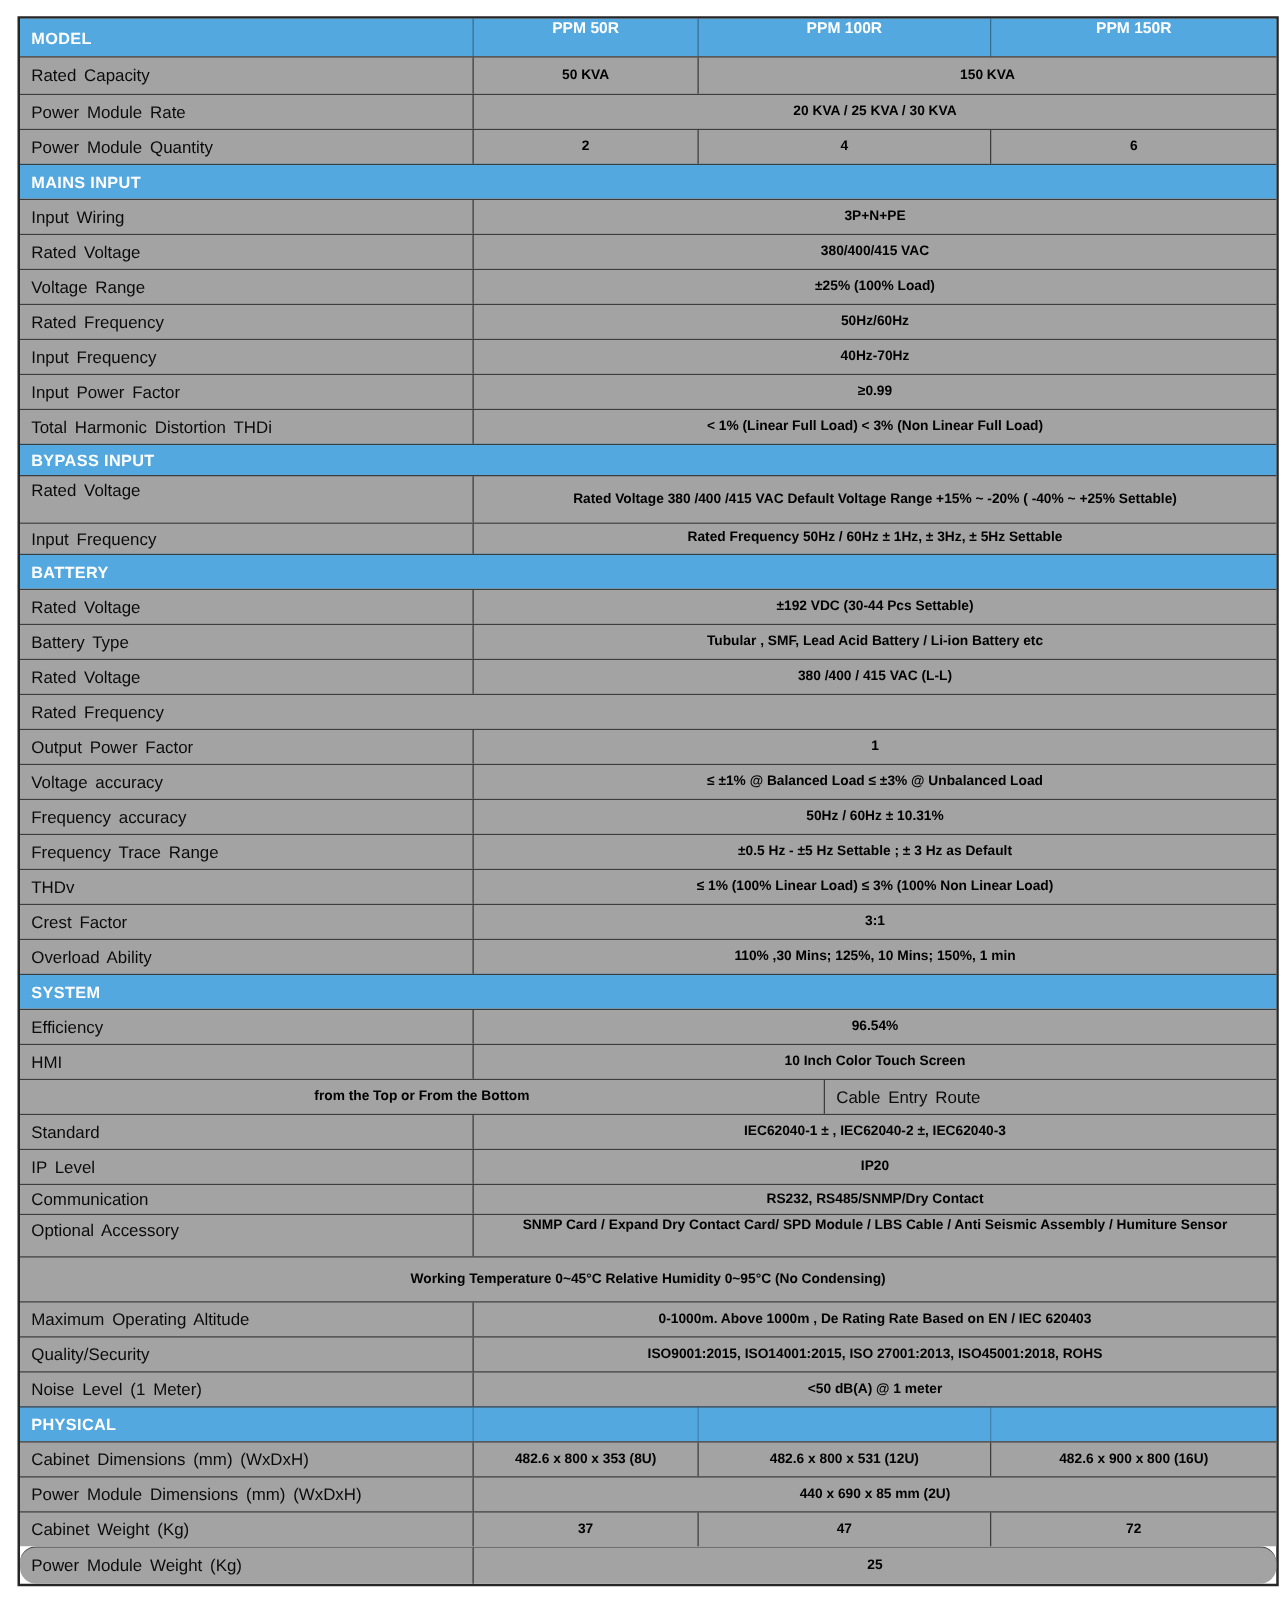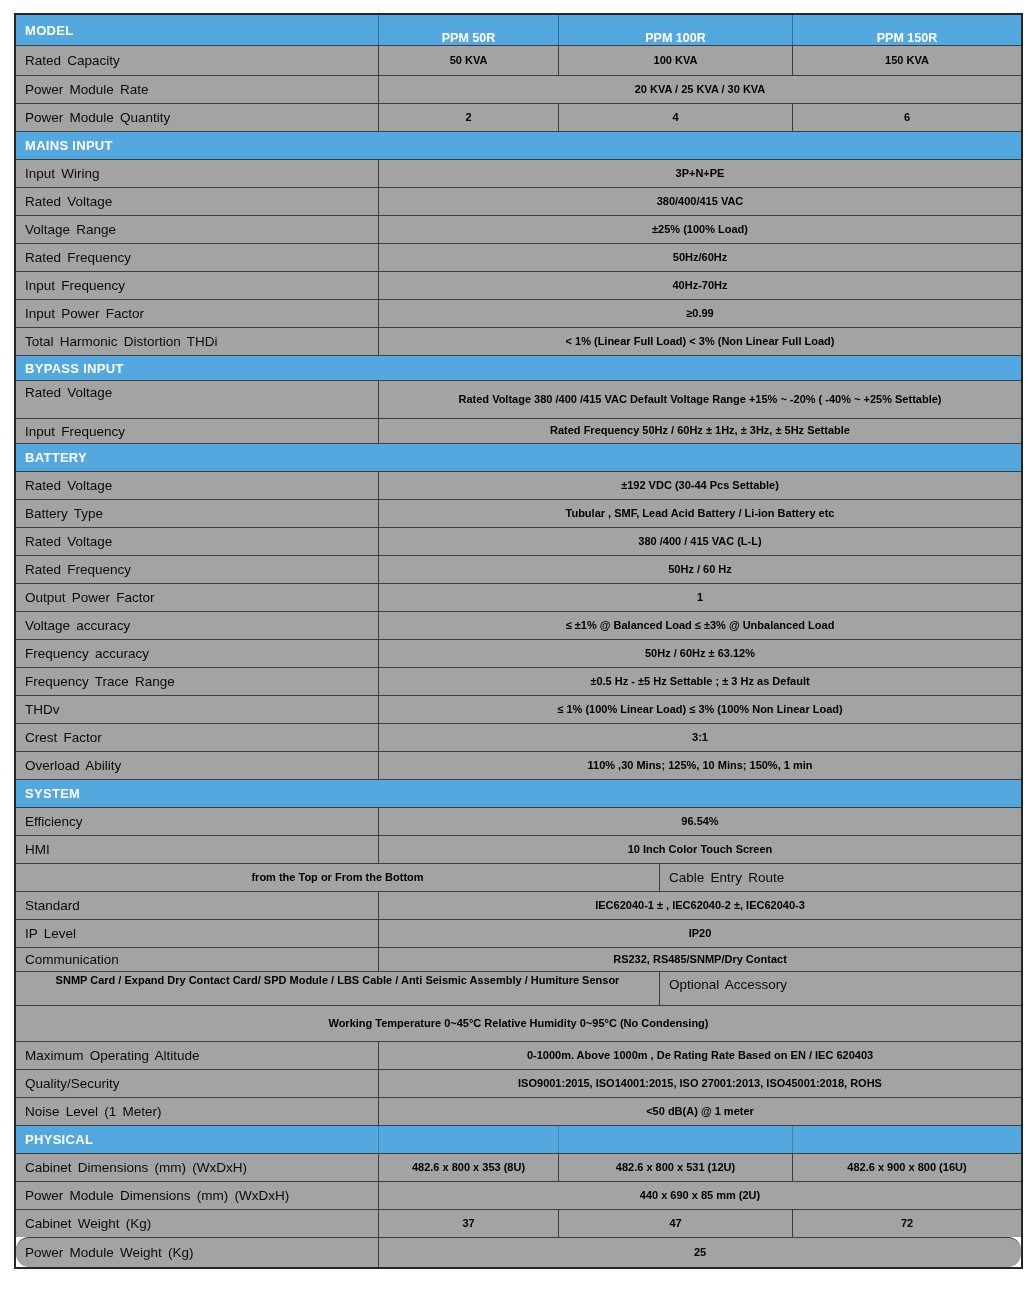--- a/index.html
+++ b/index.html
@@ -17,21 +17,21 @@
   .cell.val { justify-content:center; text-align:center; font-weight:bold; font-size:11px; color:#000; padding:2px 6px; line-height:1.25; }
   .cell.val.span-all { flex:1; }
   .col-1 { width:180px; }
   .col-2 { width:234px; }
   .col-3 { flex:1; }
 
   .sec-row { min-height:28px; background:#54a8e0; }
   .sec-label { display:flex; align-items:center; box-sizing:border-box; width:362px; padding-left:9px;
                color:#ffffff; font-weight:bold; font-size:13px; letter-spacing:0.3px; }
   .sec-label.full { width:100%; }
-  .sec-col { display:flex; align-items:flex-end; justify-content:center; box-sizing:border-box;
+  .sec-col { display:flex; align-items:flex-start; justify-content:center; box-sizing:border-box;
              color:#ffffff; font-weight:bold; font-size:12.5px; border-left:1px solid rgba(0,0,0,0.35); }
   .sec-cell { box-sizing:border-box; border-left:1px solid rgba(0,0,0,0.22); }
 
   
   [data-section-id="model"] { min-height:30px; }
   [data-row-id="rated-capacity"] { min-height:30px; }
   [data-section-id="bypass-input"] { min-height:25px; }
   [data-row-id="bypass-rated-voltage"] { min-height:38px; }
   [data-row-id="bypass-rated-voltage"] .cell.label { align-items:flex-start; padding-top:4px; }
   [data-row-id="bypass-input-frequency"] { min-height:25px; }
@@ -62,23 +62,20 @@
           <span>PPM 150R</span>
         </div>
       </div>
       <div class="row" data-row-id="rated-capacity">
         <div class="cell label">
           <span>Rated Capacity</span>
         </div>
         <div class="cell val col-1">
           <span>50 KVA</span>
         </div>
-        <div class="cell val col-2">
-          <span>100 KVA</span>
-        </div>
         <div class="cell val col-3">
           <span>150 KVA</span>
         </div>
       </div>
       <div class="row" data-row-id="power-module-rate">
         <div class="cell label">
           <span>Power Module Rate</span>
         </div>
         <div class="cell val span-all">
           <span>20 KVA / 25 KVA / 30 KVA</span>
@@ -206,23 +203,20 @@
           <span>Rated Voltage</span>
         </div>
         <div class="cell val span-all">
           <span>380 /400 / 415 VAC (L-L)</span>
         </div>
       </div>
       <div class="row" data-row-id="output-rated-frequency">
         <div class="cell label">
           <span>Rated Frequency</span>
         </div>
-        <div class="cell val span-all">
-          <span>50Hz / 60 Hz</span>
-        </div>
       </div>
       <div class="row" data-row-id="output-power-factor">
         <div class="cell label">
           <span>Output Power Factor</span>
         </div>
         <div class="cell val span-all">
           <span>1</span>
         </div>
       </div>
       <div class="row" data-row-id="voltage-accuracy">
@@ -231,21 +225,21 @@
         </div>
         <div class="cell val span-all">
           <span>≤  ±1% @ Balanced Load  ≤ ±3% @ Unbalanced Load</span>
         </div>
       </div>
       <div class="row" data-row-id="frequency-accuracy">
         <div class="cell label">
           <span>Frequency accuracy</span>
         </div>
         <div class="cell val span-all">
-          <span>50Hz / 60Hz ± 63.12%</span>
+          <span>50Hz / 60Hz ± 10.31%</span>
         </div>
       </div>
       <div class="row" data-row-id="frequency-trace-range">
         <div class="cell label">
           <span>Frequency Trace Range</span>
         </div>
         <div class="cell val span-all">
           <span>±0.5 Hz -  ±5 Hz Settable ; ± 3 Hz as Default</span>
         </div>
       </div>
@@ -320,25 +314,25 @@
       </div>
       <div class="row" data-row-id="communication">
         <div class="cell label">
           <span>Communication</span>
         </div>
         <div class="cell val span-all">
           <span>RS232, RS485/SNMP/Dry Contact</span>
         </div>
       </div>
       <div class="row" data-row-id="optional-accessory">
+        <div class="cell label">
+          <span>Optional Accessory</span>
+        </div>
         <div class="cell val span-all">
           <span>SNMP Card / Expand Dry Contact Card/ SPD Module / LBS Cable / Anti Seismic  Assembly / Humiture Sensor</span>
-        </div>
-        <div class="cell label">
-          <span>Optional Accessory</span>
         </div>
       </div>
       <div class="row" data-row-id="working-environment">
         <div class="cell val span-all">
           <span>Working Temperature 0~45°C  Relative Humidity  0~95°C (No Condensing)</span>
         </div>
       </div>
       <div class="row" data-row-id="maximum-operating-altitude">
         <div class="cell label">
           <span>Maximum Operating Altitude</span>

